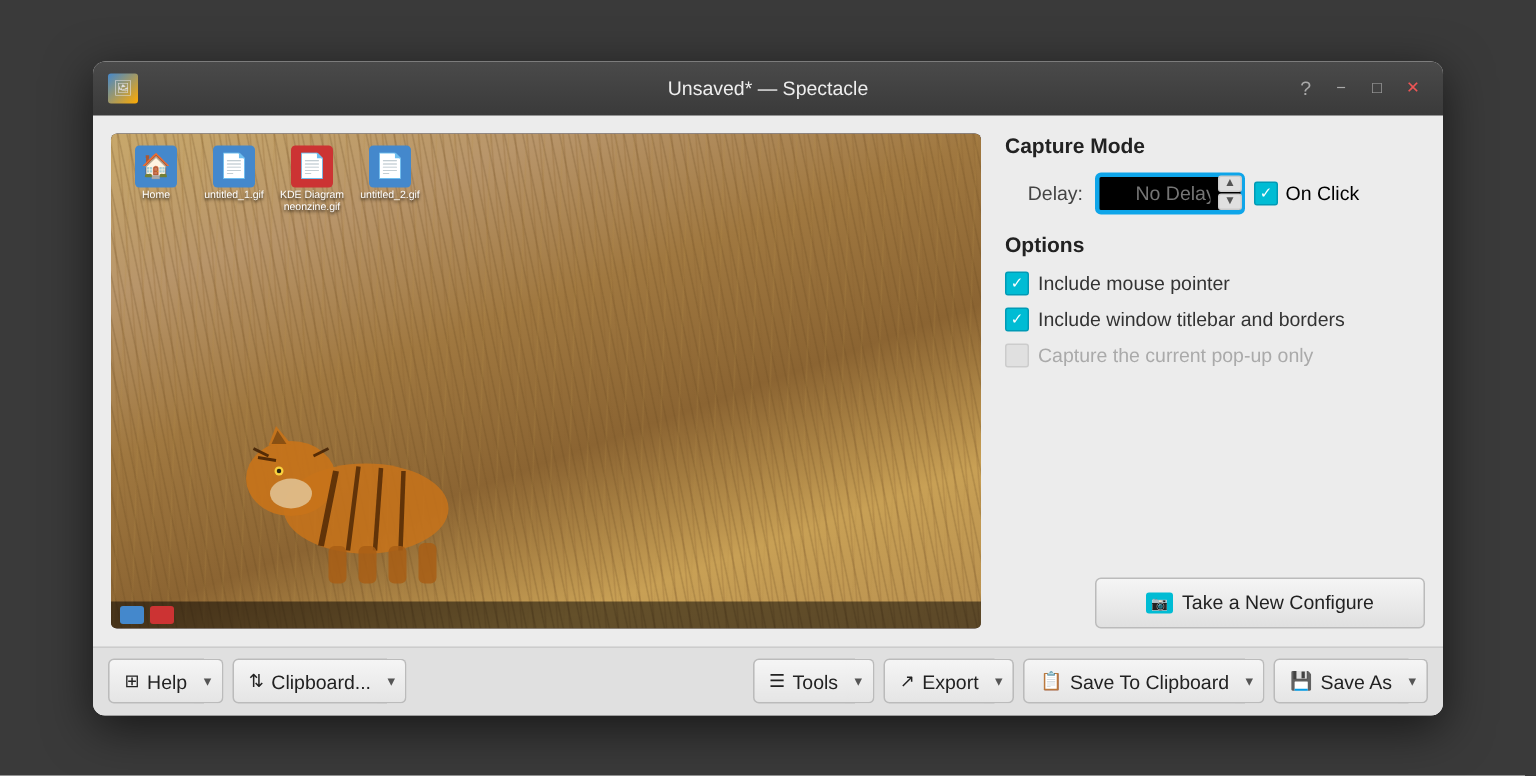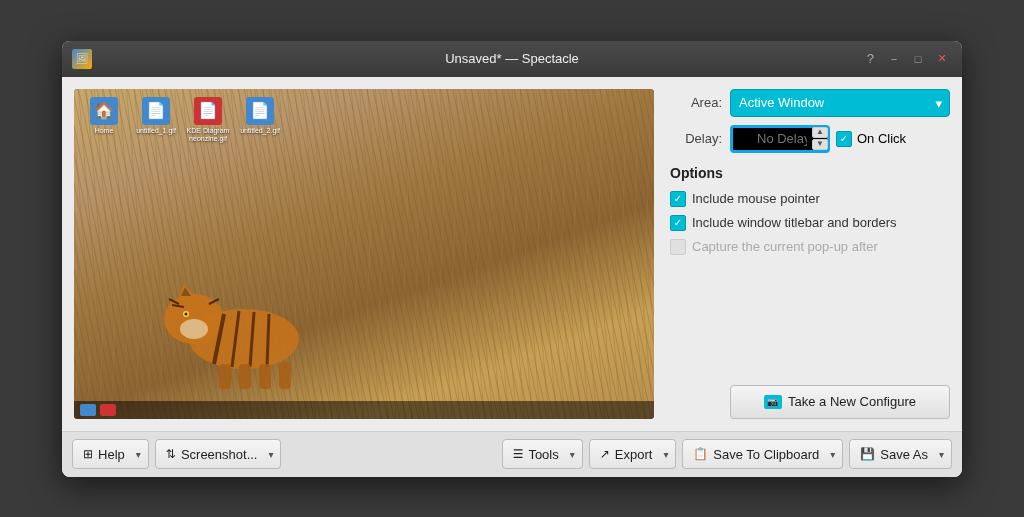--- a/index.html
+++ b/index.html
@@ -503,33 +503,22 @@
         <div class="taskbar-mini">
           <div class="taskbar-icon" style="background:#4488cc;"></div>
           <div class="taskbar-icon" style="background:#cc3333;"></div>
         </div>
       </div>
     </div>
 
     <div class="right-panel">
 
       <div class="capture-mode-section">
-
-        <div class="form-row">
-          <span class="form-label">Area:</span>
-          <div class="area-select-wrapper">
-            <select>
-              <option>Active Window</option>
-              <option>Full Screen</option>
-              <option>Current Screen</option>
-              <option>Window Under Cursor</option>
-              <option>Region</option>
-            </select>
-          </div>
-        </div>
+        <div class="section-title">Capture Mode</div>
+
 
         <div class="form-row">
           <span class="form-label">Delay:</span>
           <div class="delay-wrapper">
             <div class="delay-input-wrapper">
               <input class="delay-input" type="text" placeholder="No Delay" value="" style="">
               <div class="delay-spinner">
                 <button class="spinner-btn">▲</button>
                 <button class="spinner-btn">▼</button>
               </div>
@@ -550,21 +539,21 @@
           <span class="option-label">Include mouse pointer</span>
         </div>
 
         <div class="option-row">
           <div class="checkbox-enabled">✓</div>
           <span class="option-label">Include window titlebar and borders</span>
         </div>
 
         <div class="option-row">
           <div class="checkbox-disabled"></div>
-          <span class="option-label-disabled">Capture the current pop-up after</span>
+          <span class="option-label-disabled">Capture the current pop-up only</span>
         </div>
 
       </div>
 
       <div style="display:flex; justify-content: flex-end; margin-top: auto; padding-top: 20px;">
         <button class="new-screenshot-btn">
           <div class="btn-icon-camera">📷</div>
           <span>Take a New Configure</span>
         </button>
       </div>
@@ -576,21 +565,21 @@
       <button class="footer-btn">
         <span class="footer-btn-icon">⊞</span>
         <span>Help</span>
       </button>
       <div class="footer-dropdown-arrow">▾</div>
     </div>
 
     <div class="btn-group">
       <button class="footer-btn" style="border-radius:4px 0 0 4px;">
         <span class="footer-btn-icon">⇅</span>
-        <span>Screenshot...</span>
+        <span>Clipboard...</span>
       </button>
       <div class="footer-dropdown-arrow">▾</div>
     </div>
 
     <div class="spacer-push"></div>
 
     <div class="btn-group">
       <button class="footer-btn" style="border-radius:4px 0 0 4px;">
         <span class="footer-btn-icon">☰</span>
         <span>Tools</span>

